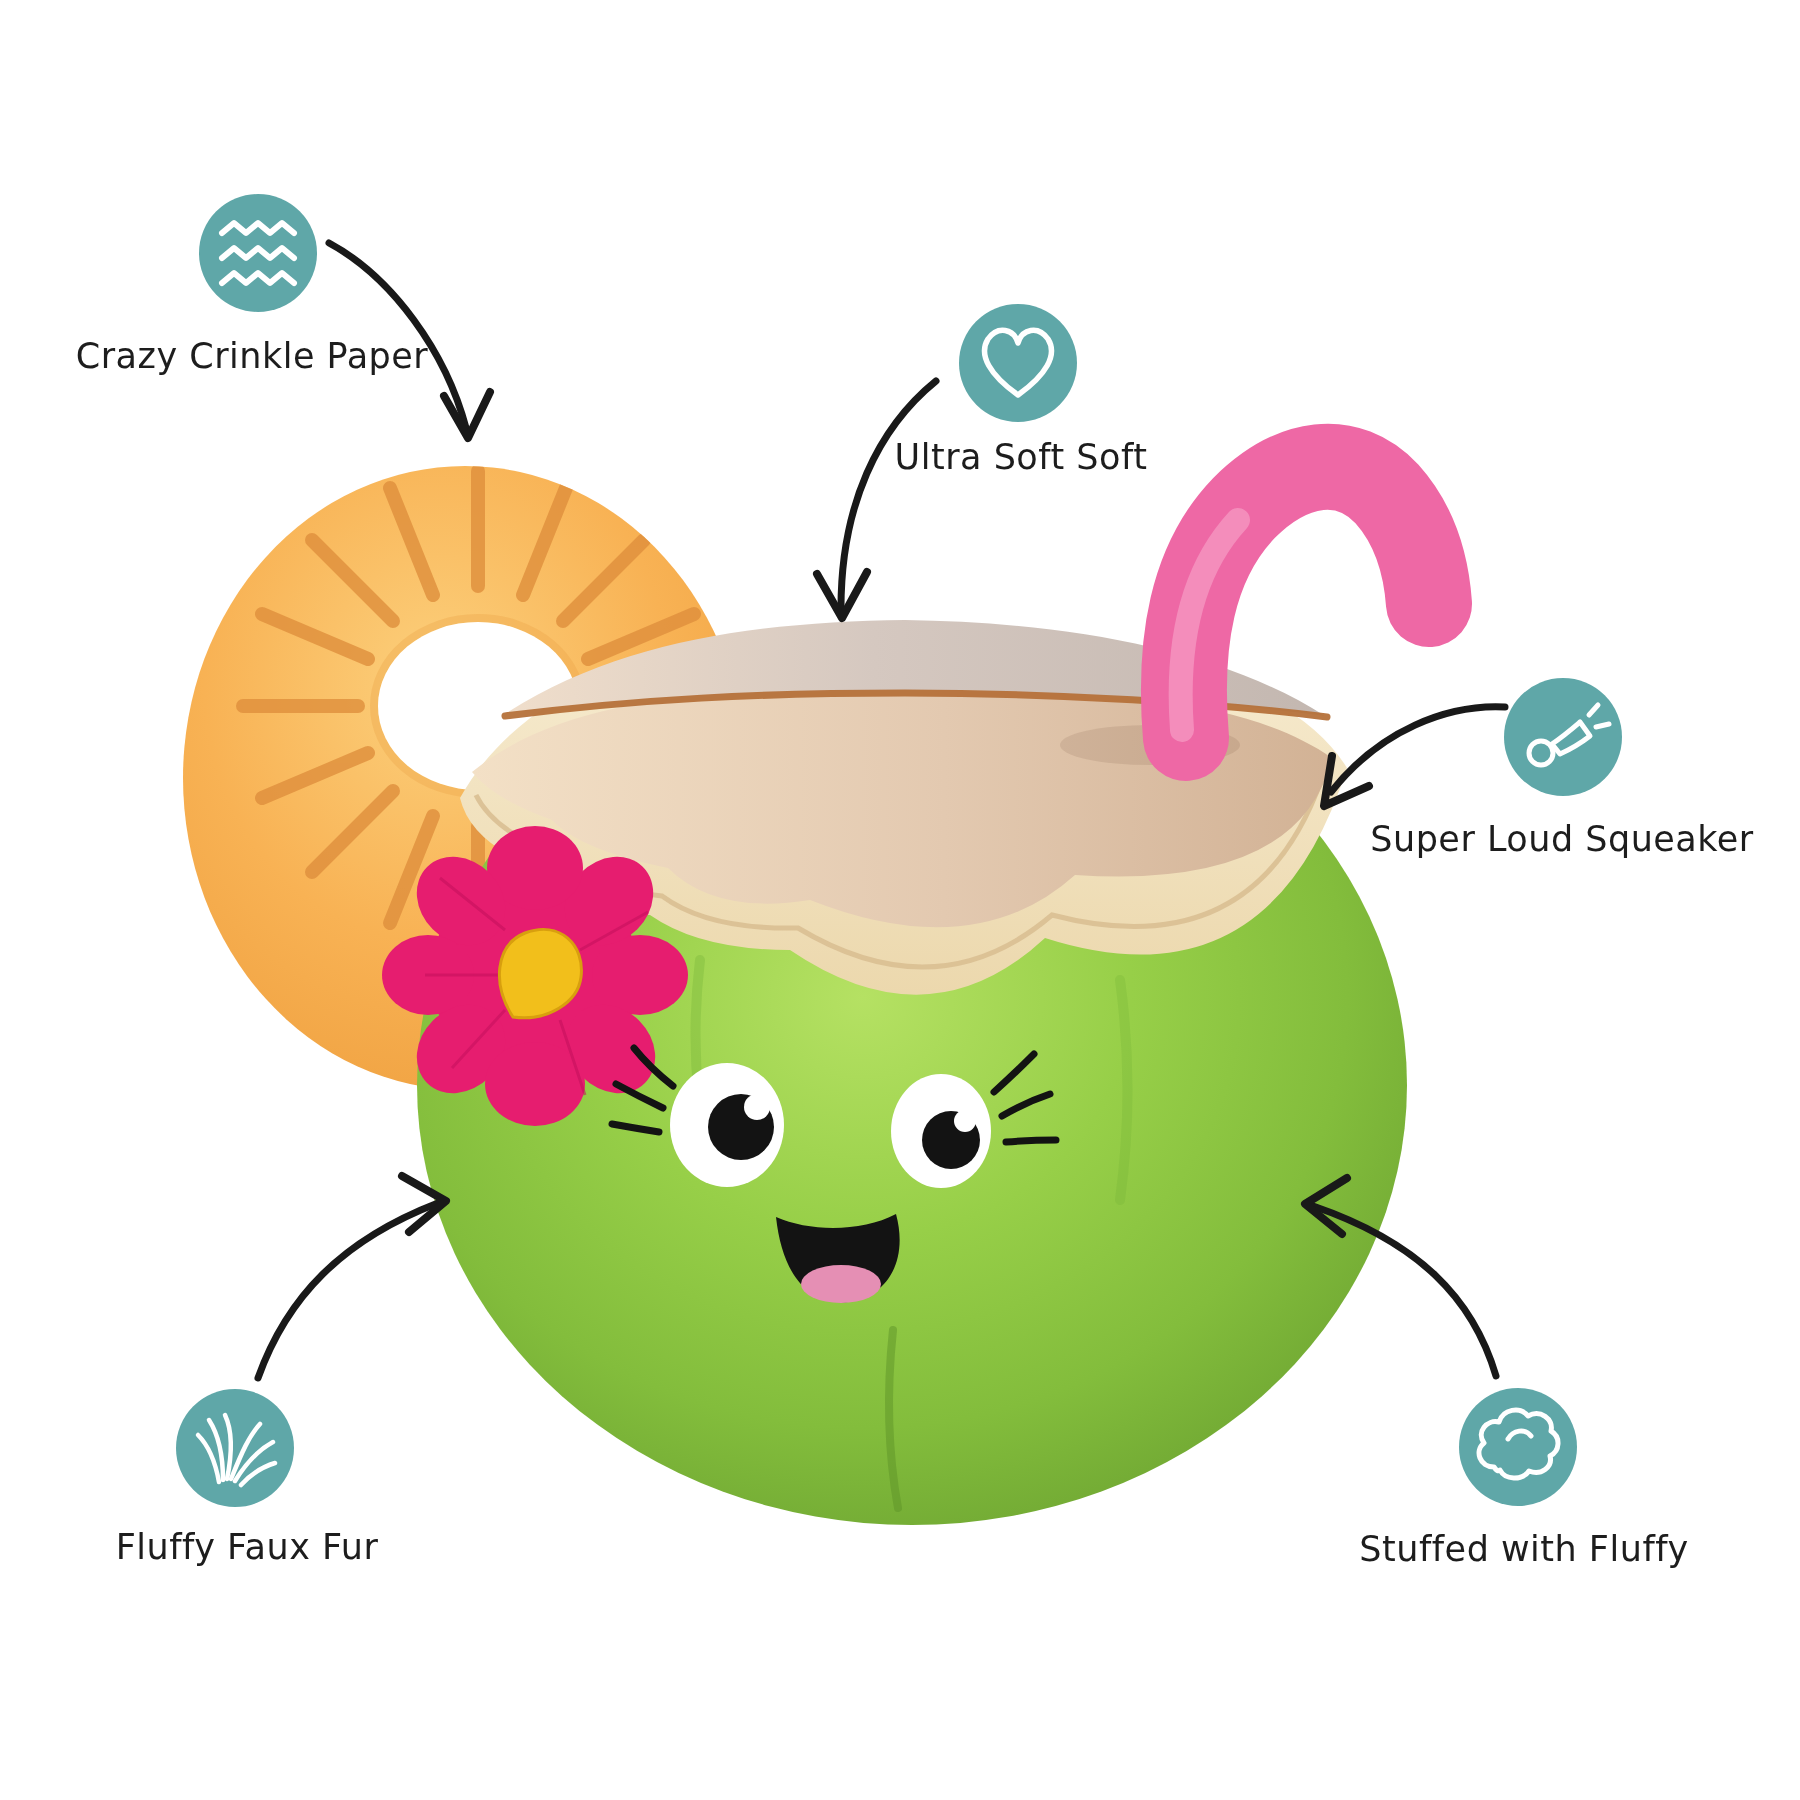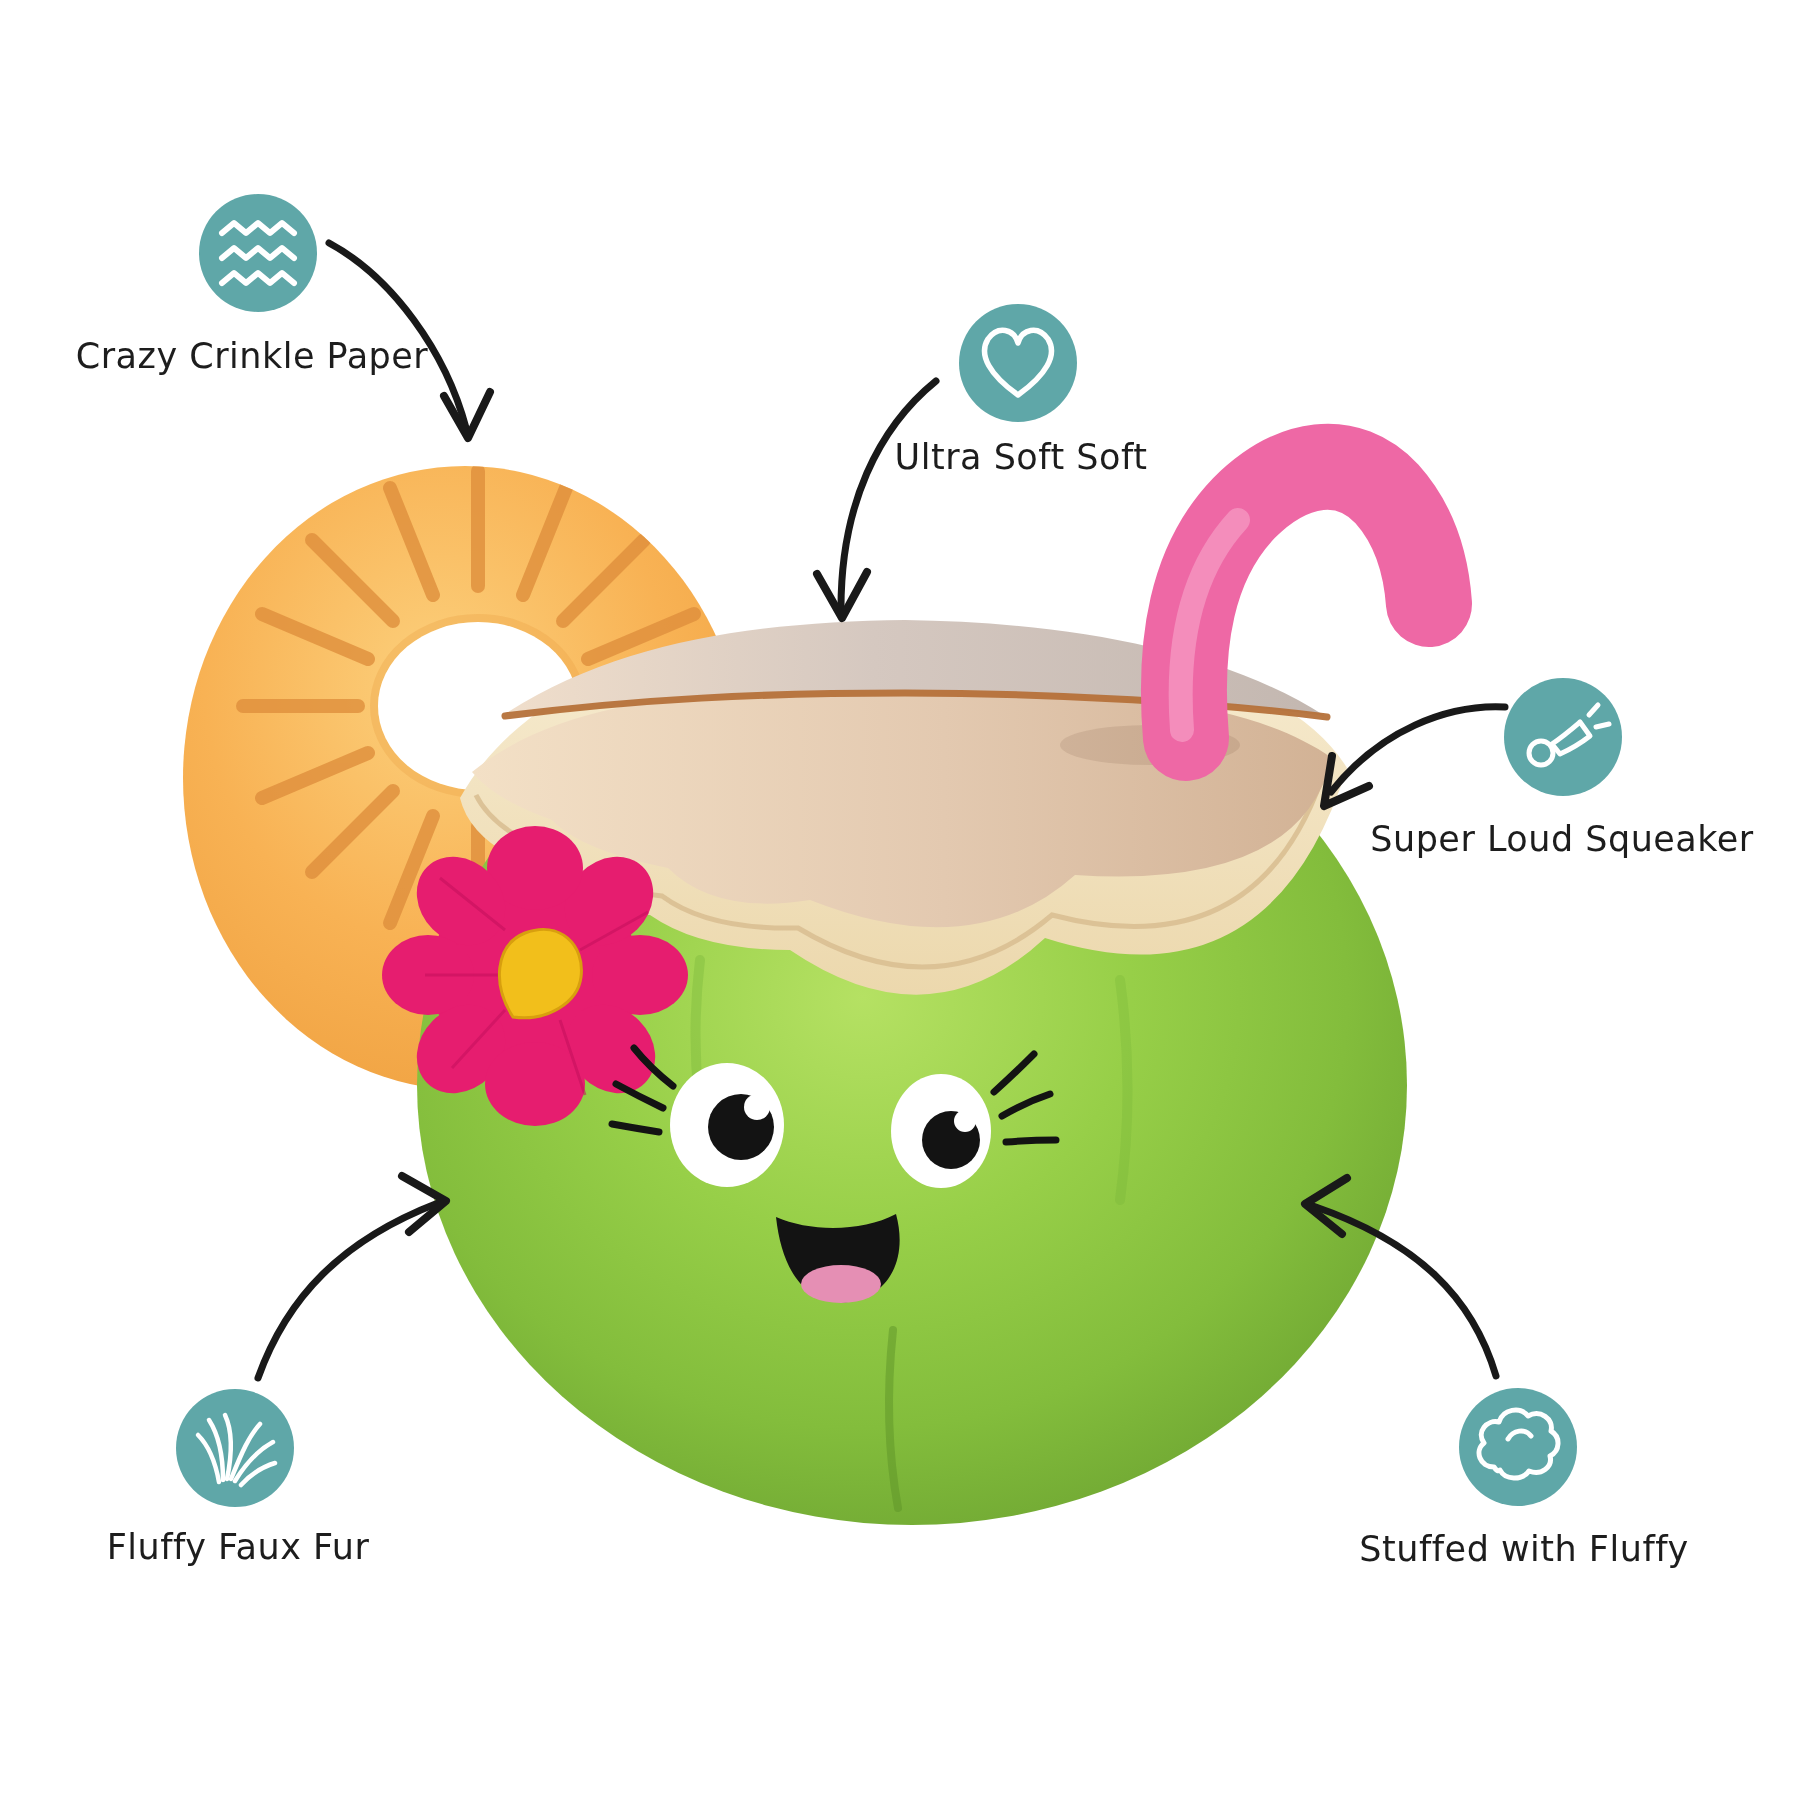--- a/index.html
+++ b/index.html
@@ -210,21 +210,21 @@
         <g stroke="#ffffff" stroke-width="4.5" fill="none" stroke-linecap="round">
           <path d="M -16 34 C -20 12 -28 -4 -37 -13"></path>
           <path d="M -12 32 C -12 6 -17 -14 -26 -28"></path>
           <path d="M -8 31 C -2 2 -3 -18 -10 -33"></path>
           <path d="M -4 31 C 7 4 14 -12 25 -24"></path>
           <path d="M 0 33 C 13 12 25 1 38 -6"></path>
           <path d="M 6 37 C 16 26 27 19 40 15"></path>
         </g>
       </svg>
     </div>
-    <div class="label" style="left:238px;top:1527px;">Fluffy Faux Fur</div>
+    <div class="label" style="left:247px;top:1527px;">Fluffy Faux Fur</div>
   </div>
 
   <div class="callout">
     <div class="icon-circle" style="left:1459px;top:1388px;">
       <svg width="118" height="118" viewBox="-59 -59 118 118">
         <g stroke="#ffffff" stroke-width="5" fill="none" stroke-linecap="round" stroke-linejoin="round">
           <path d="M -24 20 C -38 20 -44 4 -34 -4 C -42 -15 -31 -28 -19 -25 C -15 -38 2 -41 10 -31 C 22 -38 36 -28 33 -16 C 43 -10 42 4 32 9 C 35 20 23 29 11 24 C 4 34 -13 33 -18 23 C -20 25 -22 23 -24 20 Z"></path>
           <path d="M -10 -8 C -5 -17 7 -19 13 -11"></path>
         </g>
       </svg>

